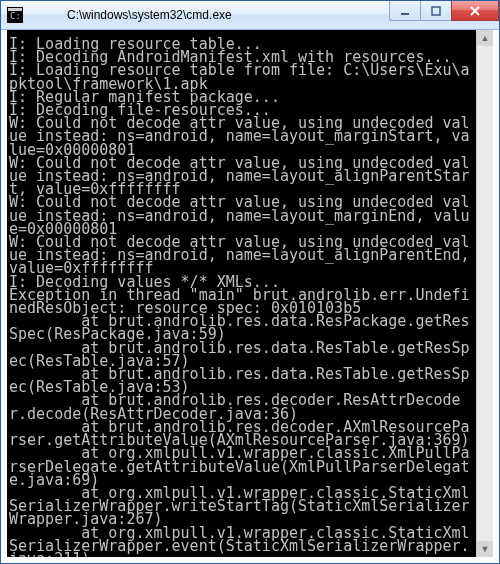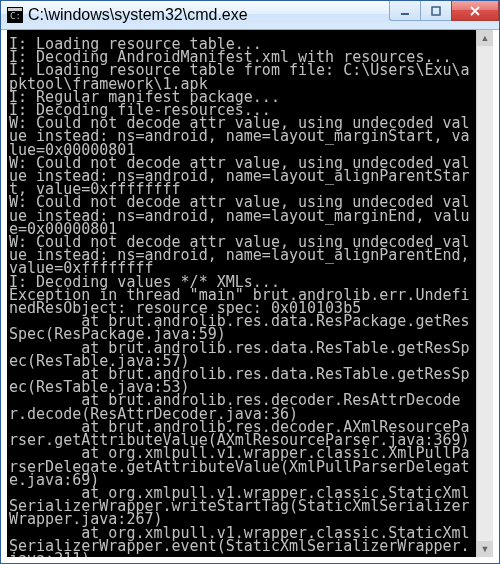--- a/index.html
+++ b/index.html
@@ -2,21 +2,21 @@
 <html><head>
 <meta charset="utf-8">
 <style>
   html,body{margin:0;padding:0;font-family:"Segoe UI",Tahoma,sans-serif;background:#5a88b8;}
   .window{width:500px;height:564px;margin:0;background:#fff;border:1px solid #2e5f9e;box-sizing:border-box;position:relative;
     box-shadow:0 0 8px rgba(0,0,0,.3);}
   .titlebar{height:28px;background:linear-gradient(to bottom,#f5fbff 0%,#e4effc 45%,#cfe3f9 46%,#d9eafb 100%);
     border-bottom:1px solid #92b3da;display:flex;align-items:center;padding:0 0 0 6px;}
   .titlebar .icon{width:16px;height:16px;margin-right:5px;position:relative;flex:0 0 auto;}
   .titlebar .icon svg{width:16px;height:16px;display:block;}
-  .titlebar .title{font-size:16px;color:#000;flex:1;white-space:nowrap;overflow:hidden;}
+  .titlebar .title{font-size:12px;color:#000;flex:1;white-space:nowrap;overflow:hidden;margin-left:39px;}
   .winbtns{display:flex;align-items:flex-start;height:100%;}
   .winbtn{width:30px;height:19px;margin-left:0;border:1px solid #8aa9cd;border-top:none;border-right:none;
     background:linear-gradient(to bottom,#eaf3fc,#cde2f7);display:flex;align-items:center;justify-content:center;
     font-size:11px;color:#415e86;cursor:default;}
   .winbtn:first-child{border-bottom-left-radius:3px;}
   .winbtn.close{width:46px;background:linear-gradient(to bottom,#f4a6a3 0%,#e77b77 45%,#d9534f 46%,#cc3b36 100%);
     color:#fff;border:1px solid #a23d38;border-top:none;border-bottom-right-radius:0;}
   .winbtn svg{display:block;}
   .client{position:absolute;top:29px;left:6px;right:6px;bottom:6px;background:#000;}
   .scrollv{position:absolute;top:0;right:0;bottom:0;width:16px;background:#eaeaea;border-left:1px solid #cfcfcf;}

